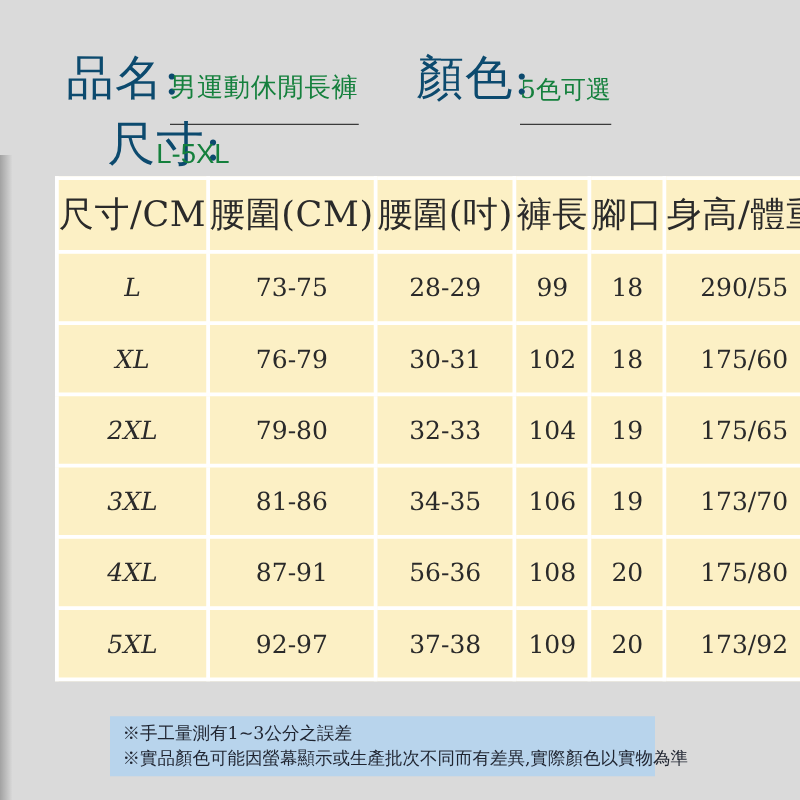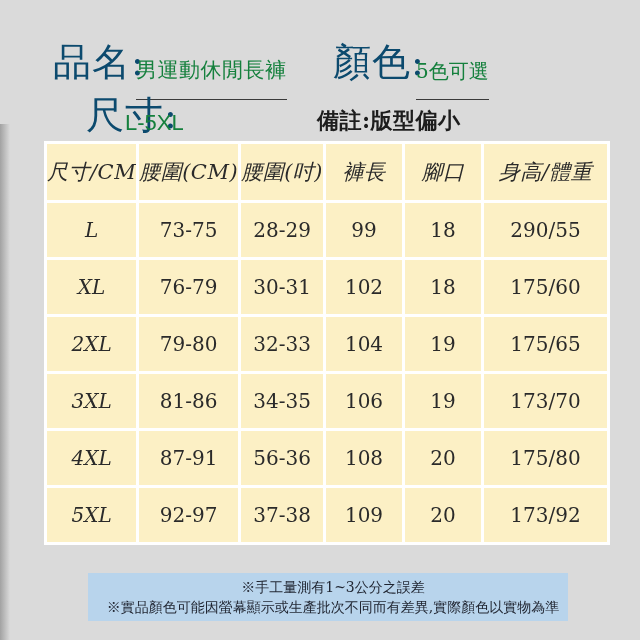--- a/index.html
+++ b/index.html
@@ -42,53 +42,51 @@
     border-collapse:collapse;table-layout:fixed;
     background:#fcf0c5;
   }
   table.size-table th,table.size-table td{
     border:3px solid #ffffff;
     text-align:center;vertical-align:middle;
     color:#2a2a2a;overflow:hidden;white-space:nowrap;
     padding:0;
   }
   table.size-table th{
-    height:56px;font-size:21px;font-weight:normal;letter-spacing:0.5px;font-style:italic;
+    height:56px;font-size:28px;font-weight:normal;letter-spacing:0.5px;
   }
   table.size-table td{
     height:54px;font-size:20px;font-weight:normal;
   }
   td.size-cell{font-style:italic;font-size:26px;}
   .c0{width:82px;} .c1{width:83px;} .c2{width:80px;}
   .c3{width:79px;} .c4{width:79px;} .c5{width:126px;}
   .notes{
-    position:absolute;left:88px;top:573px;width:480px;height:48px;
+    position:absolute;left:88px;top:573px;width:436px;height:48px;
     background:#b8d4ec;
     padding:4px 0 0 10px;box-sizing:border-box;
     color:#1f2430;font-size:14px;line-height:20px;
     white-space:nowrap;
-    text-align:center;
   }
 </style>
 </head>
 <body>
 
 <div class="page">
   <div class="left-shade"></div>
 
   <div class="hdr-label lbl-name">品名:</div>
   <div class="hdr-value val-name">男運動休閒長褲</div>
 
   <div class="hdr-label lbl-size">尺寸:</div>
   <div class="hdr-value val-size">L-5XL</div>
 
   <div class="hdr-label lbl-color">顏色:</div>
   <div class="hdr-value val-color">5色可選</div>
 
-  <div class="note-text">備註:版型偏小</div>
 
   <table class="size-table">
     <colgroup>
       <col class="c0">
         <col class="c1">
         <col class="c2">
         <col class="c3">
         <col class="c4">
         <col class="c5">
     </colgroup>

